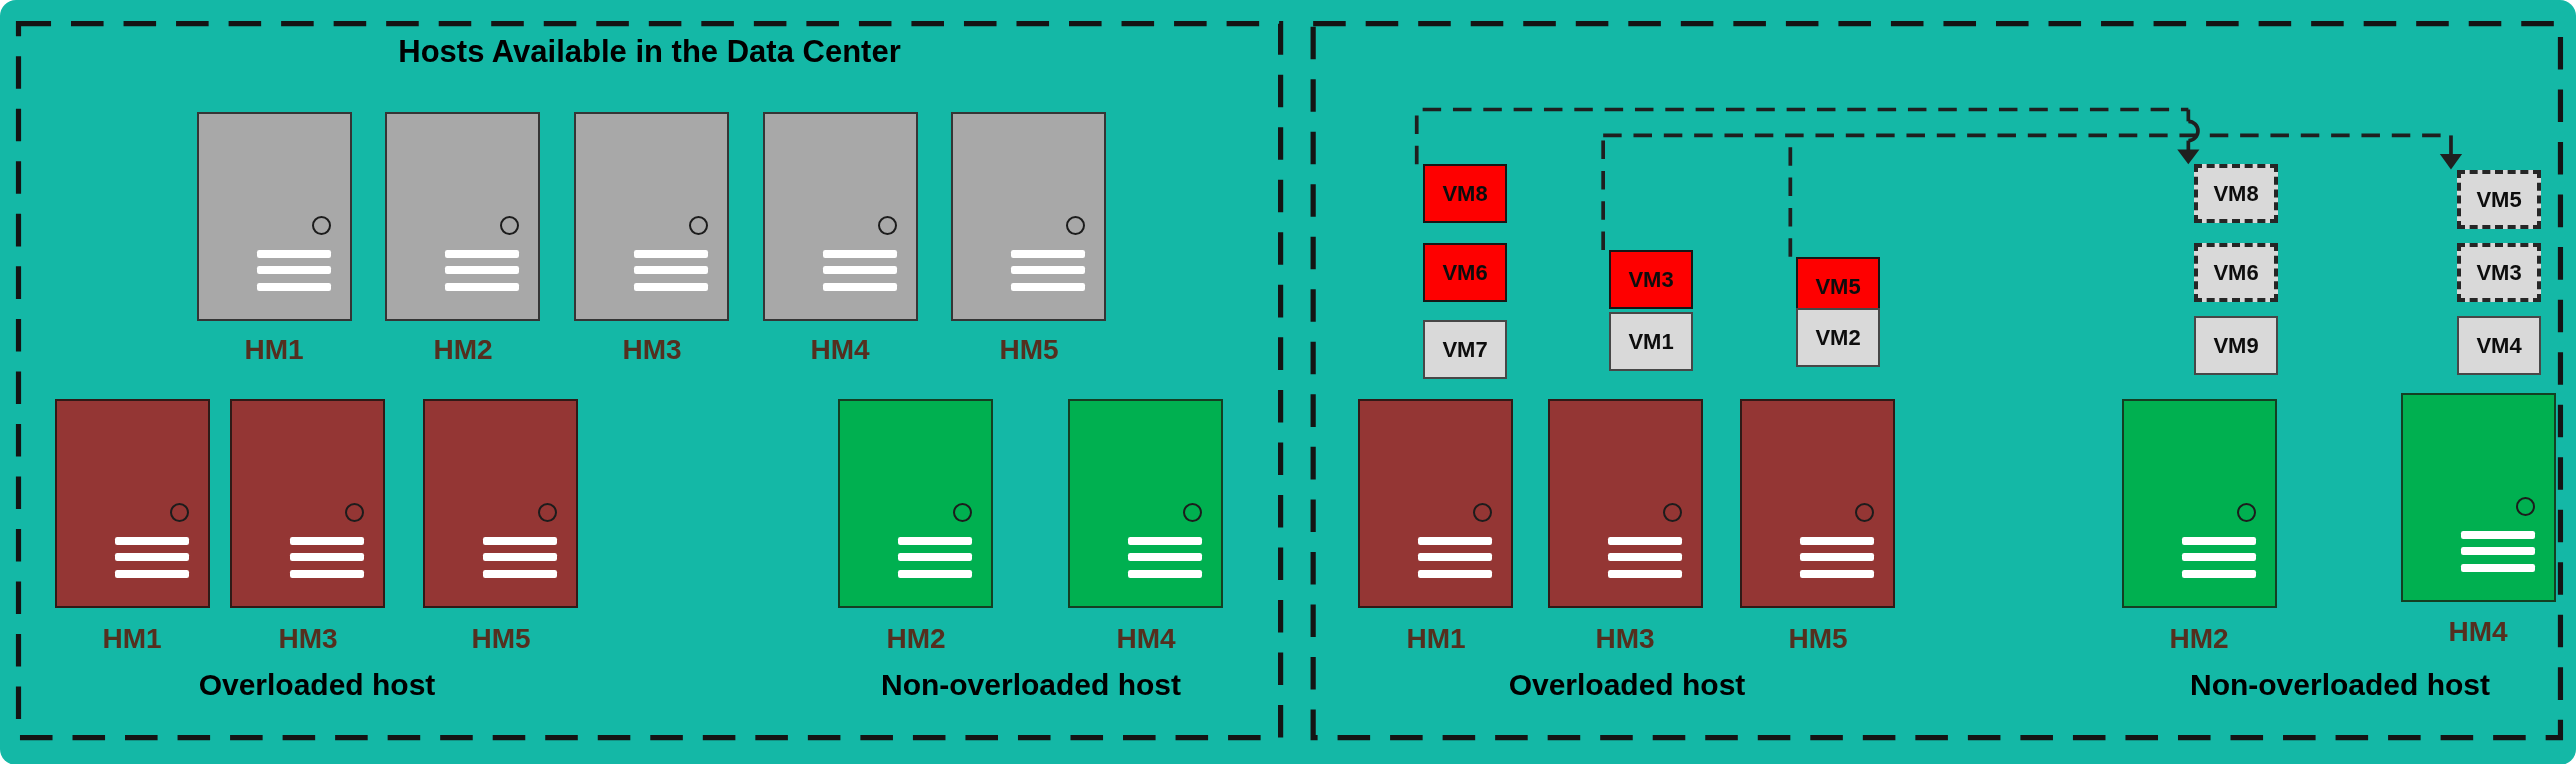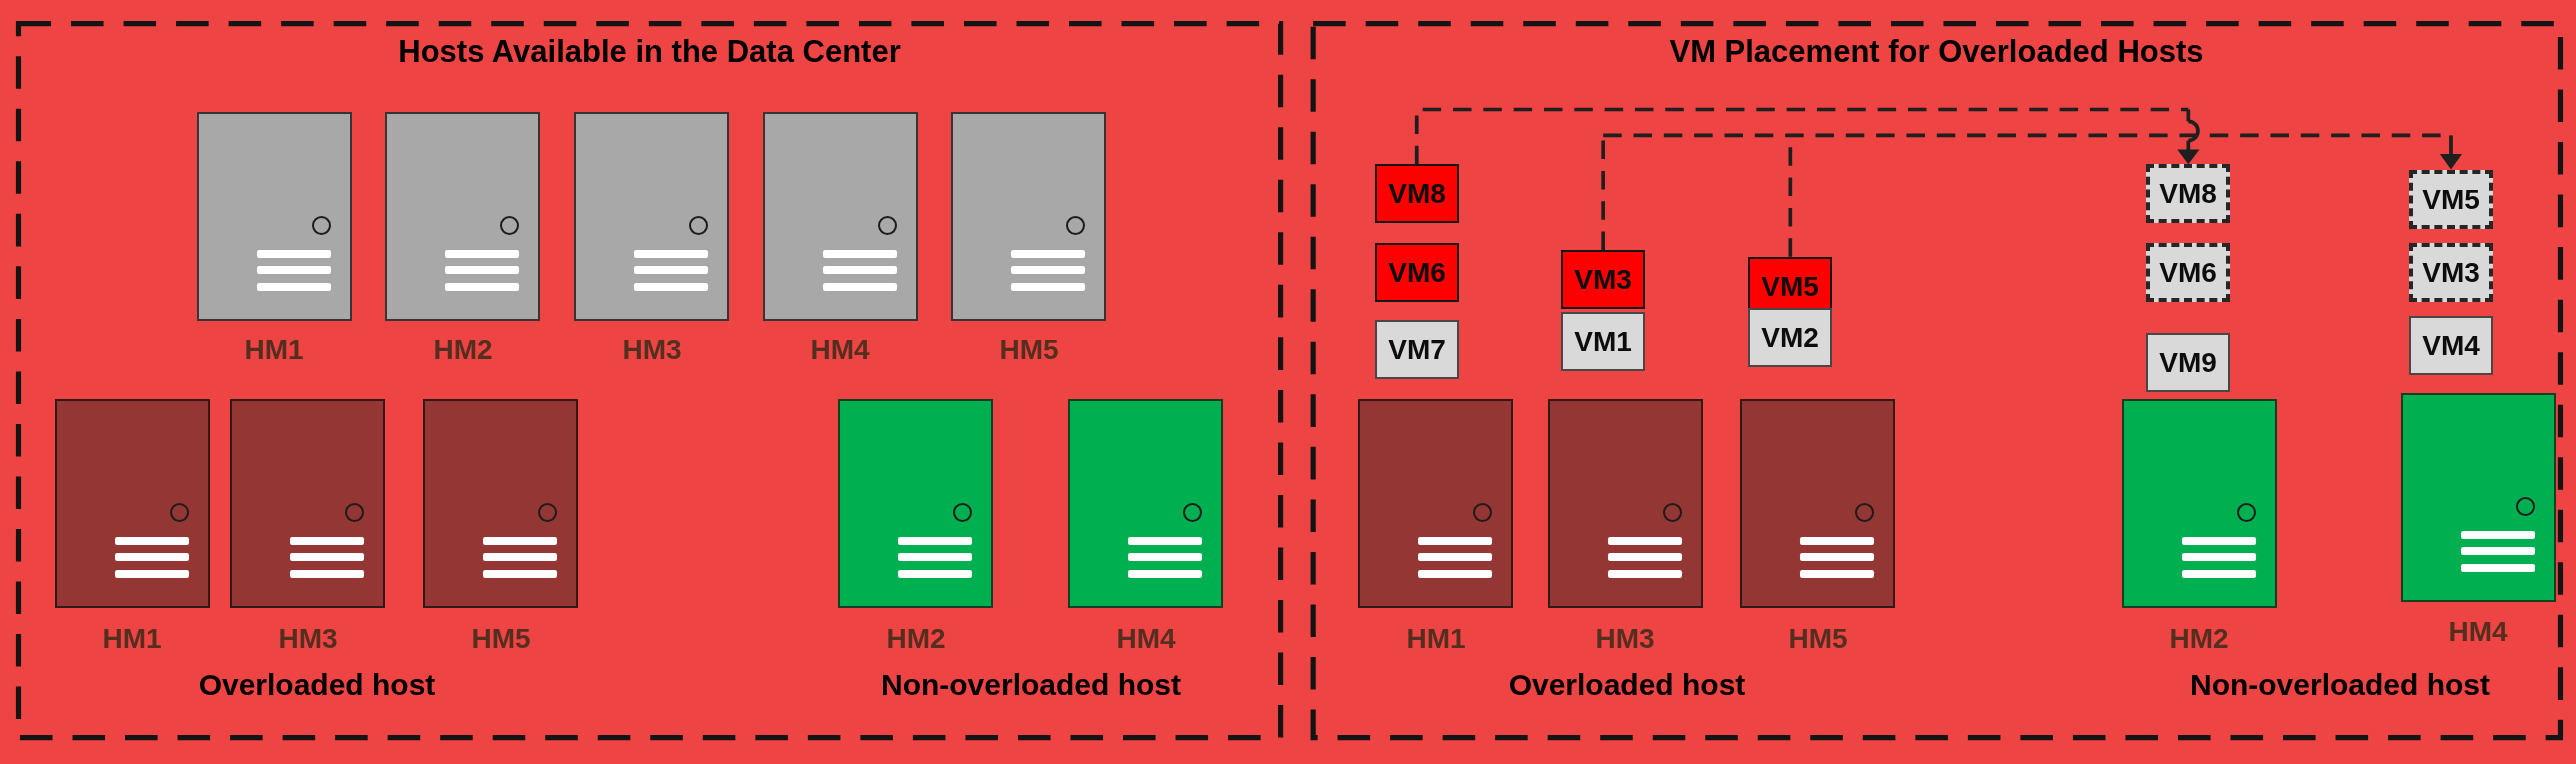--- a/index.html
+++ b/index.html
@@ -1,34 +1,34 @@
 <!DOCTYPE html>
 <html style="font-size:12px"><head>
 <meta charset="utf-8">
 <style>
   html,body{margin:0;padding:0;background:#ffffff;}
   body{width:2576px;height:765px;overflow:hidden;font-family:"Liberation Sans",sans-serif;}
-  #canvas{position:relative;width:2576px;height:765px;background:#ef4444;}
+  #canvas{position:relative;width:2576px;height:765px;background:#14b8a6;border-radius:16px;}
   #overlay{position:absolute;left:0;top:0;width:2576px;height:765px;pointer-events:none;z-index:3;}
 
   .title{position:absolute;text-align:center;font-size:31px;font-weight:600;color:#000;z-index:2;}
 
   .server{position:absolute;width:155px;height:209px;box-sizing:border-box;border:2.2px solid #2b2b2b;z-index:1;}
   .server.gray {background:#a8a8a8;border-color:#353535;}
   .server.red  {background:#943634;border-color:#301a17;}
   .server.green{background:#00b050;border-color:#143f22;}
   .server .power{position:absolute;left:113px;top:102px;width:19px;height:19px;border:2.2px solid #1c1c1c;border-radius:50%;box-sizing:border-box;}
   .server .vent{position:absolute;left:58px;width:74px;height:8.1px;background:#ffffff;border-radius:2.2px;}
   .server .v1{top:136px}.server .v2{top:152px}.server .v3{top:169px}
 
   .hm-label{position:absolute;transform:translateX(-50%);font-size:28px;font-weight:600;color:#542f1f;white-space:nowrap;z-index:2;}
   .caption{position:absolute;transform:translateX(-50%);font-size:30px;font-weight:600;color:#000;white-space:nowrap;z-index:2;}
 
   .vm{position:absolute;width:84px;height:59px;box-sizing:border-box;display:flex;align-items:center;justify-content:center;
-      font-size:28px;font-weight:600;color:#0d0d0d;z-index:2;}
+      font-size:22px;font-weight:600;color:#0d0d0d;z-index:2;margin-left:48px;}
   .vm.red  {background:#fe0000;border:2.2px solid #161616;}
   .vm.gray {background:#d9d9d9;border:2.2px solid #474747;}
   .vm.ghost{background:#d9d9d9;border:4.4px dashed #262626;}
 </style>
 </head>
 <body>
 
 <div id="canvas">
 
   <svg id="overlay" viewBox="0 0 3482 1034">
@@ -123,35 +123,34 @@
 
   <div class="hm-label" style="left:132px;top:623px">HM1</div>
   <div class="hm-label" style="left:308px;top:623px">HM3</div>
   <div class="hm-label" style="left:501px;top:623px">HM5</div>
   <div class="hm-label" style="left:916px;top:623px">HM2</div>
   <div class="hm-label" style="left:1146px;top:623px">HM4</div>
 
   <div class="caption" style="left:317px;top:668px">Overloaded host</div>
   <div class="caption" style="left:1031px;top:668px">Non-overloaded host</div>
 
-  <div class="title" style="left:1313px;top:34px;width:1247px">VM Placement for Overloaded Hosts</div>
 
   <div class="vm red" style="left:1375px;top:164px">VM8</div>
   <div class="vm red" style="left:1375px;top:243px">VM6</div>
   <div class="vm gray" style="left:1375px;top:320px">VM7</div>
 
   <div class="vm red" style="left:1561px;top:250px">VM3</div>
   <div class="vm gray" style="left:1561px;top:312px">VM1</div>
 
   <div class="vm red" style="left:1748px;top:257px">VM5</div>
   <div class="vm gray" style="left:1748px;top:308px">VM2</div>
 
   <div class="vm ghost" style="left:2146px;top:164px">VM8</div>
   <div class="vm ghost" style="left:2146px;top:243px">VM6</div>
-  <div class="vm gray" style="left:2146px;top:333px">VM9</div>
+  <div class="vm gray" style="left:2146px;top:316px">VM9</div>
 
   <div class="vm ghost" style="left:2409px;top:170px">VM5</div>
   <div class="vm ghost" style="left:2409px;top:243px">VM3</div>
   <div class="vm gray" style="left:2409px;top:316px">VM4</div>
 
   <div class="server red" style="left:1358px;top:399px">
     <span class="power"></span>
     <span class="vent v1"></span>
     <span class="vent v2"></span>
     <span class="vent v3"></span>

